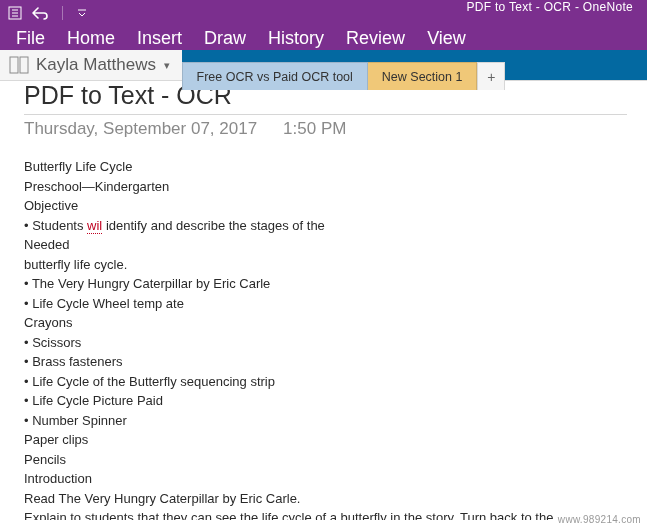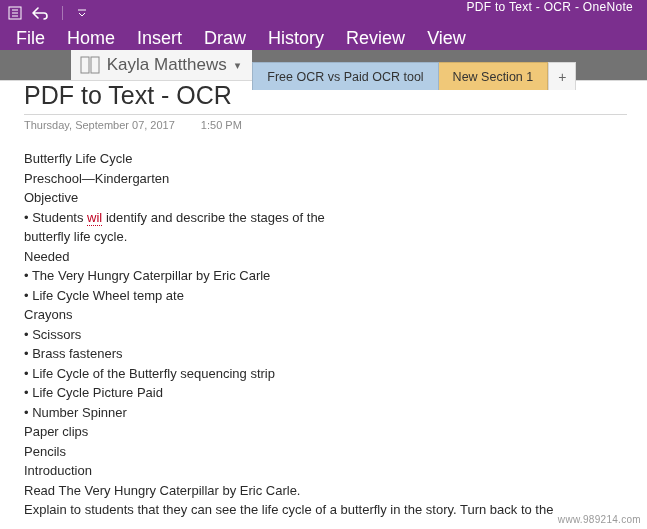--- a/index.html
+++ b/index.html
@@ -9,37 +9,37 @@
   .title-bar .qat { display: flex; align-items: center; gap: 10px; margin-left: 8px; }
   .title-bar .qat .icon svg { display: block; }
   .title-bar .qat-sep { width: 1px; height: 14px; background: rgba(255,255,255,0.35); margin: 0 4px; }
   .title-bar .spacer { flex: 1; }
   .title-bar .win-title { color: #fff; margin-right: 14px; letter-spacing: .3px; }
 
   .menu-bar { height: 24px; background: #7b2f8e; color: #fff; display: flex; align-items: center; font-size: 18px; padding-left: 6px; gap: 2px; }
   .menu-bar .menu-item { padding: 2px 10px; cursor: default; }
   .menu-bar .menu-item.file { }
 
-  .nav-row { height: 31px; background: #737373; border-bottom: 1px solid #d9d9d9; display: flex; align-items: stretch; overflow: visible; justify-content: center; }
+  .nav-row { height: 31px; background: #0369a1; border-bottom: 1px solid #d9d9d9; display: flex; align-items: stretch; overflow: visible; }
   .nb-chooser { display: flex; align-items: center; gap: 6px; padding: 0 12px 0 8px; font-size: 17px; color: #5a5a5a; white-space: nowrap; background: #f5f5f5; }
   .nb-chooser .nb-icon { width: 22px; height: 18px; display: inline-block; }
   .nb-chooser .nb-icon svg { display: block; }
   .nb-chooser .chev { font-size: 11px; color: #666; margin-left: 2px; }
 
   .section-tabs { display: flex; align-items: flex-end; margin-top: 8px; height: 32px; gap: 0; }
   .tab { height: 28px; display: flex; align-items: center; padding: 8px 14px; font-size: 12.5px; color: #333; border-top: 1px solid rgba(0,0,0,0.12); border-right: 1px solid rgba(0,0,0,0.12); cursor: default; position: relative; }
   .tab.active { background: #b3cde5; border-left: 1px solid rgba(0,0,0,0.12); }
   .tab.alt { background: #f0c878; margin-top: 11px; }
   .tab.add { background: #f5f5f5; width: 28px; padding: 0; justify-content: center; color: #666; font-size: 14px; border-left: 1px solid rgba(0,0,0,0.12); }
   .tab.active + .tab { border-left: none; }
 
   .page-area { padding: 0 20px 4px 24px; height: calc(529px - 26px - 24px - 40px); overflow: hidden; background: #fff; font-size: 13px; color: #222; }
   .page-title { font-size: 25px; font-weight: 300; color: #303030; font-family: "Segoe UI Light","Segoe UI",Arial,sans-serif; margin-bottom: 4px; }
   .title-rule { border: none; border-top: 1px solid #d6d6d6; margin: 2px 0 4px 0; }
-  .meta-line { color: #8a8a8a; font-size: 11px; display: flex; gap: 26px; margin-bottom: 18px; }
+  .meta-line { color: #8a8a8a; font-size: 17px; display: flex; gap: 26px; margin-bottom: 18px; }
 
   .body-text { line-height: 1.5; font-size: 13px; color: #2a2a2a; }
   .body-text p { margin: 0; }
   .sqg { color: #c00020; border-bottom: 1px dotted #c00020; }
   .watermark { position: absolute; right: 6px; bottom: 4px; font-size: 10px; color: #9a9a9a; letter-spacing: .3px; pointer-events: none; }
   .app { position: relative; width: 647px; height: 529px; }
 </style>
 </head>
 <body>
 
@@ -112,22 +112,22 @@
     <div class="meta-line">
       <span>Thursday, September 07, 2017</span>
       <span>1:50 PM</span>
     </div>
 
     <div class="body-text">
       <p>Butterfly Life Cycle</p>
       <p>Preschool—Kindergarten</p>
       <p>Objective</p>
       <p><span>• Students </span><span class="sqg">wil</span><span> identify and describe the stages of the</span></p>
+      <p>Needed</p>
       <p>butterfly life cycle.</p>
-      <p>Needed</p>
       <p>• The Very Hungry Caterpillar by Eric Carle</p>
       <p>• Life Cycle Wheel temp ate</p>
       <p>Crayons</p>
       <p>• Scissors</p>
       <p>• Brass fasteners</p>
       <p>• Life Cycle of the Butterfly sequencing strip</p>
       <p>• Life Cycle Picture Paid</p>
       <p>• Number Spinner</p>
       <p>Paper clips</p>
       <p>Pencils</p>

